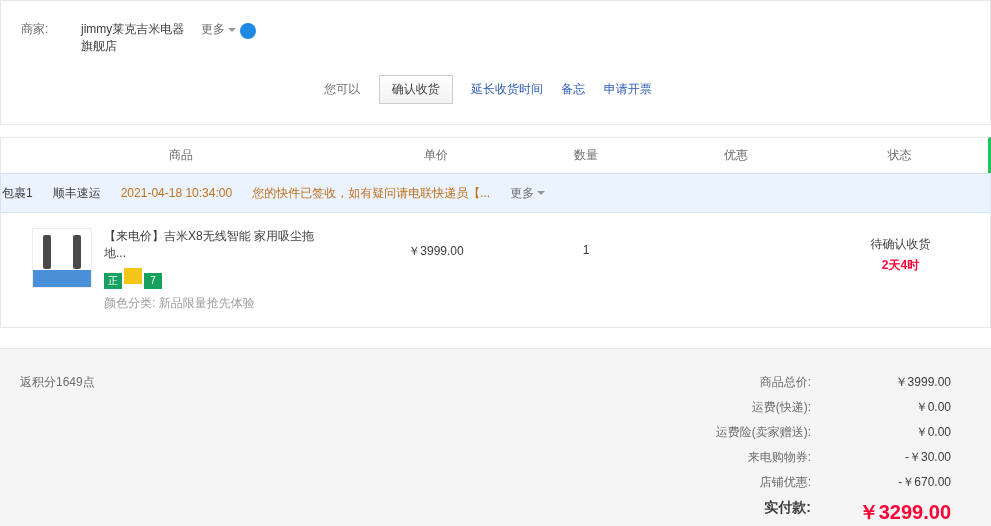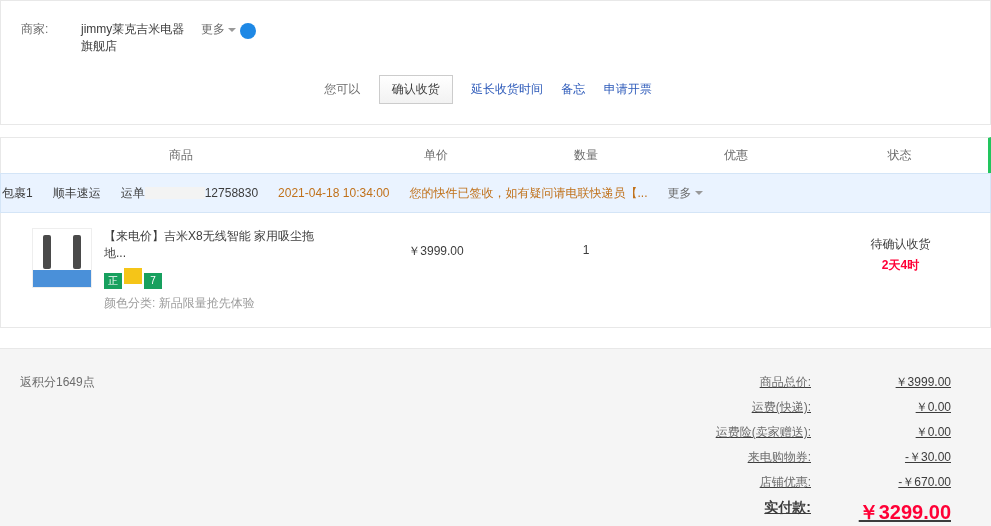--- a/index.html
+++ b/index.html
@@ -51,21 +51,21 @@
 .item-qty { width: 150px; text-align: center; color: #3c3c3c; padding-top: 15px; }
 .item-discount { width: 150px; text-align: center; }
 .item-status { flex: 1; text-align: center; padding-top: 8px; }
 .status-text { color: #3c3c3c; margin-bottom: 4px; }
 .status-time { color: #ff0036; font-weight: bold; }
 
 .summary { background: #f5f5f5; padding: 25px 40px 25px 20px; margin-top: 20px; border-top: 1px solid #e8e8e8; border-bottom: 1px solid #e8e8e8; }
 .summary-inner { display: flex; justify-content: space-between; align-items: flex-start; }
 .points { color: #6c6c6c; }
 .totals { }
-.total-row { display: flex; margin-bottom: 8px; text-decoration: underline; }
+.total-row { display: flex; margin-bottom: 8px; }
 .total-label { color: #6c6c6c; text-align: right; margin-right: 30px; min-width: 140px; }
 .total-value { color: #3c3c3c; text-align: right; min-width: 110px; }
 .total-row.final .total-label { color: #3c3c3c; font-weight: bold; font-size: 14px; }
 .total-row.final .total-value { color: #ff0036; font-weight: bold; font-size: 20px; }
 .huabei-link { text-align: right; margin-top: 10px; }
 .huabei-link a { color: #2e5bba; cursor: pointer; }
 </style>
 </head>
 <body>
 
@@ -93,23 +93,20 @@
   <div class="col-product">商品</div>
   <div class="col-price">单价</div>
   <div class="col-qty">数量</div>
   <div class="col-discount">优惠</div>
   <div class="col-status">状态</div>
 </div>
 
 <div class="package-row">
   <span>包裹1</span>
   <span>顺丰速运</span>
-  <span class="tracking-no">
-    <span>运单</span><span class="tracking-blur"></span><span>12758830</span>
-  </span>
   <span class="delivery-time">2021-04-18 10:34:00</span>
   <span class="delivery-msg">您的快件已签收，如有疑问请电联快递员【...</span>
   <span class="pkg-more">
     <span>更多</span><span class="arrow-down"></span>
   </span>
 </div>
 
 <div class="item-row">
   <div class="item-product">
     <div class="item-thumb"></div>

